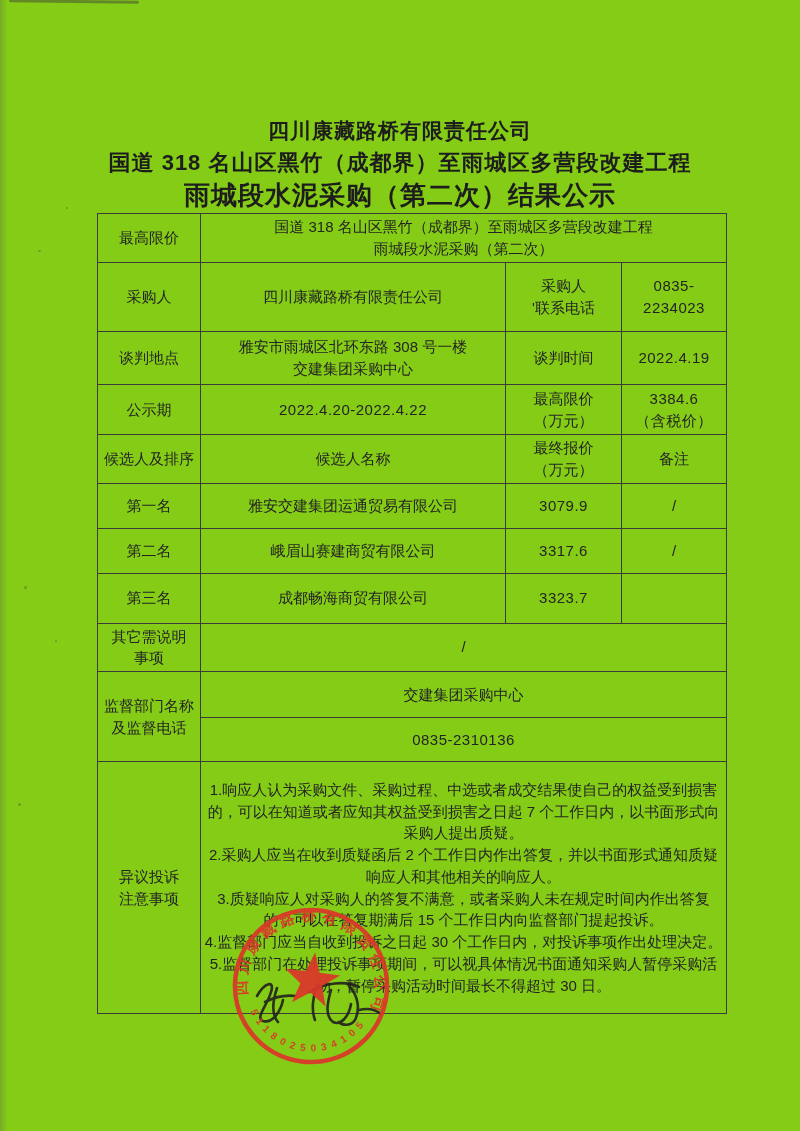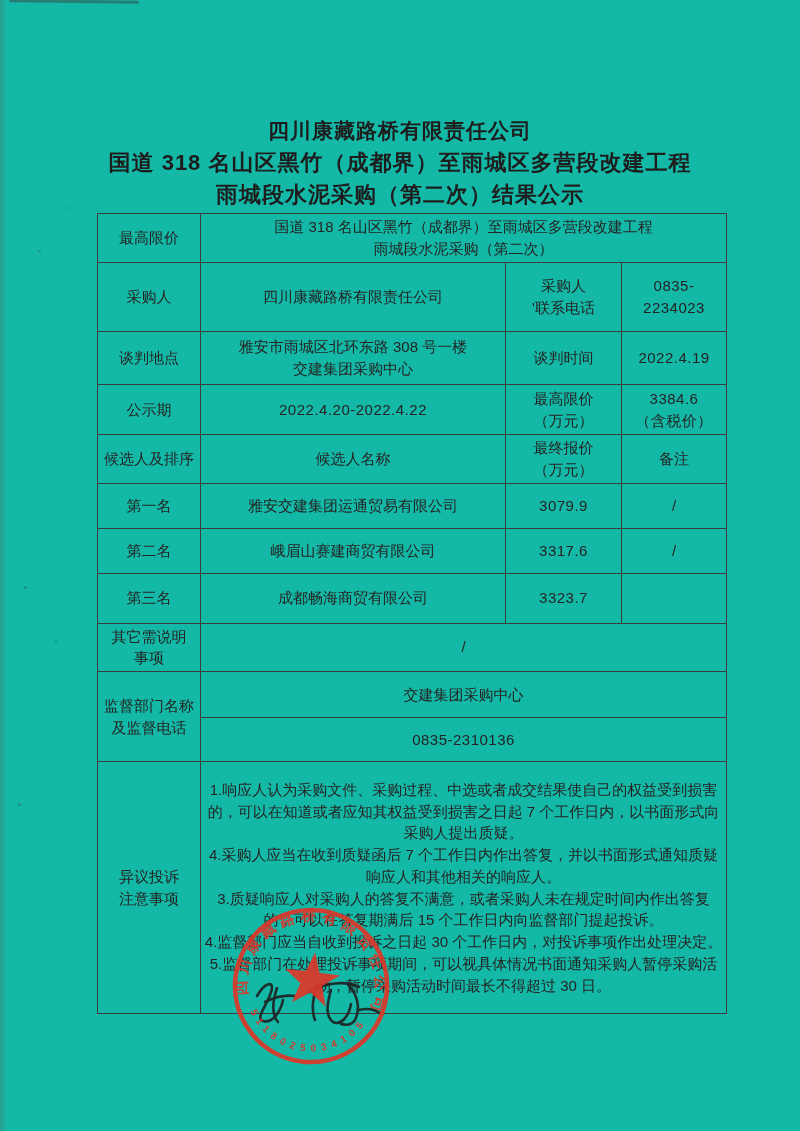--- a/index.html
+++ b/index.html
@@ -3,37 +3,37 @@
 <meta charset="utf-8">
 <style>
   html,body{margin:0;padding:0;}
   body{
     width:800px;height:1131px;overflow:hidden;
     font-family:"Liberation Sans","DejaVu Sans",sans-serif;
     background:#e9e6e8;
   }
   .page{
     position:relative;width:800px;height:1131px;
-    background:#14b8a6;
+    background:#84cc16;
     color:#262626;
   }
   .page::before{ 
     content:"";position:absolute;left:0;top:0;width:7px;height:1131px;
     background:linear-gradient(90deg,rgba(90,80,85,.28),rgba(90,80,85,0));
     pointer-events:none;
   }
   .edge-mark{position:absolute;left:9px;top:0;width:130px;height:3px;
     background:rgba(60,55,58,.45);border-radius:2px;transform:rotate(.6deg);}
   .speck{position:absolute;background:rgba(70,60,65,.35);border-radius:50%;}
 
   .titles{position:absolute;left:0;top:115px;width:800px;text-align:center;}
   .title-line{font-weight:bold;color:#1d1d1d;line-height:32px;letter-spacing:1px;}
   .title-line.t1{font-size:21px;}
   .title-line.t2{font-size:22px;}
-  .title-line.t3{font-size:22px;}
+  .title-line.t3{font-size:26px;}
 
   table.doc{
     position:absolute;left:97px;top:213px;width:629px;
     border-collapse:collapse;table-layout:fixed;
     font-size:15px;color:#242424;
   }
   table.doc td{
     border:1px solid #3c3a3b;
     text-align:center;vertical-align:middle;
     padding:2px 3px;
@@ -141,21 +141,21 @@
         <td rowspan="2">监督部门名称
 及监督电话</td>
         <td colspan="3">交建集团采购中心</td>
       </tr>
       <tr style="height:44px">
         <td colspan="3" class="num">0835-2310136</td>
       </tr>
       <tr style="height:252px">
         <td>异议投诉
 注意事项</td>
-        <td colspan="3" class="obj"><div>1.响应人认为采购文件、采购过程、中选或者成交结果使自己的权益受到损害的，可以在知道或者应知其权益受到损害之日起 7 个工作日内，以书面形式向采购人提出质疑。</div><div>4.采购人应当在收到质疑函后 7 个工作日内作出答复，并以书面形式通知质疑响应人和其他相关的响应人。</div><div>3.质疑响应人对采购人的答复不满意，或者采购人未在规定时间内作出答复的，可以在答复期满后 15 个工作日内向监督部门提起投诉。</div><div>4.监督部门应当自收到投诉之日起 30 个工作日内，对投诉事项作出处理决定。</div><div>5.监督部门在处理投诉事项期间，可以视具体情况书面通知采购人暂停采购活动，暂停采购活动时间最长不得超过 30 日。</div></td>
+        <td colspan="3" class="obj"><div>1.响应人认为采购文件、采购过程、中选或者成交结果使自己的权益受到损害的，可以在知道或者应知其权益受到损害之日起 7 个工作日内，以书面形式向采购人提出质疑。</div><div>2.采购人应当在收到质疑函后 2 个工作日内作出答复，并以书面形式通知质疑响应人和其他相关的响应人。</div><div>3.质疑响应人对采购人的答复不满意，或者采购人未在规定时间内作出答复的，可以在答复期满后 15 个工作日内向监督部门提起投诉。</div><div>4.监督部门应当自收到投诉之日起 30 个工作日内，对投诉事项作出处理决定。</div><div>5.监督部门在处理投诉事项期间，可以视具体情况书面通知采购人暂停采购活动，暂停采购活动时间最长不得超过 30 日。</div></td>
       </tr>
     </tbody>
   </table>
 
 
   <svg class="signature" viewBox="0 0 160 90">
     <g fill="none" stroke="#1e1c1d" stroke-width="2.6" stroke-linecap="round" opacity="0.88">
       <path d="M14,34 C22,20 32,18 28,30 C24,44 12,56 20,59 C30,62 38,48 40,38"></path>
       <path d="M34,26 C30,38 28,52 35,60"></path>
       <path d="M22,40 C32,35 44,33 52,34"></path>

